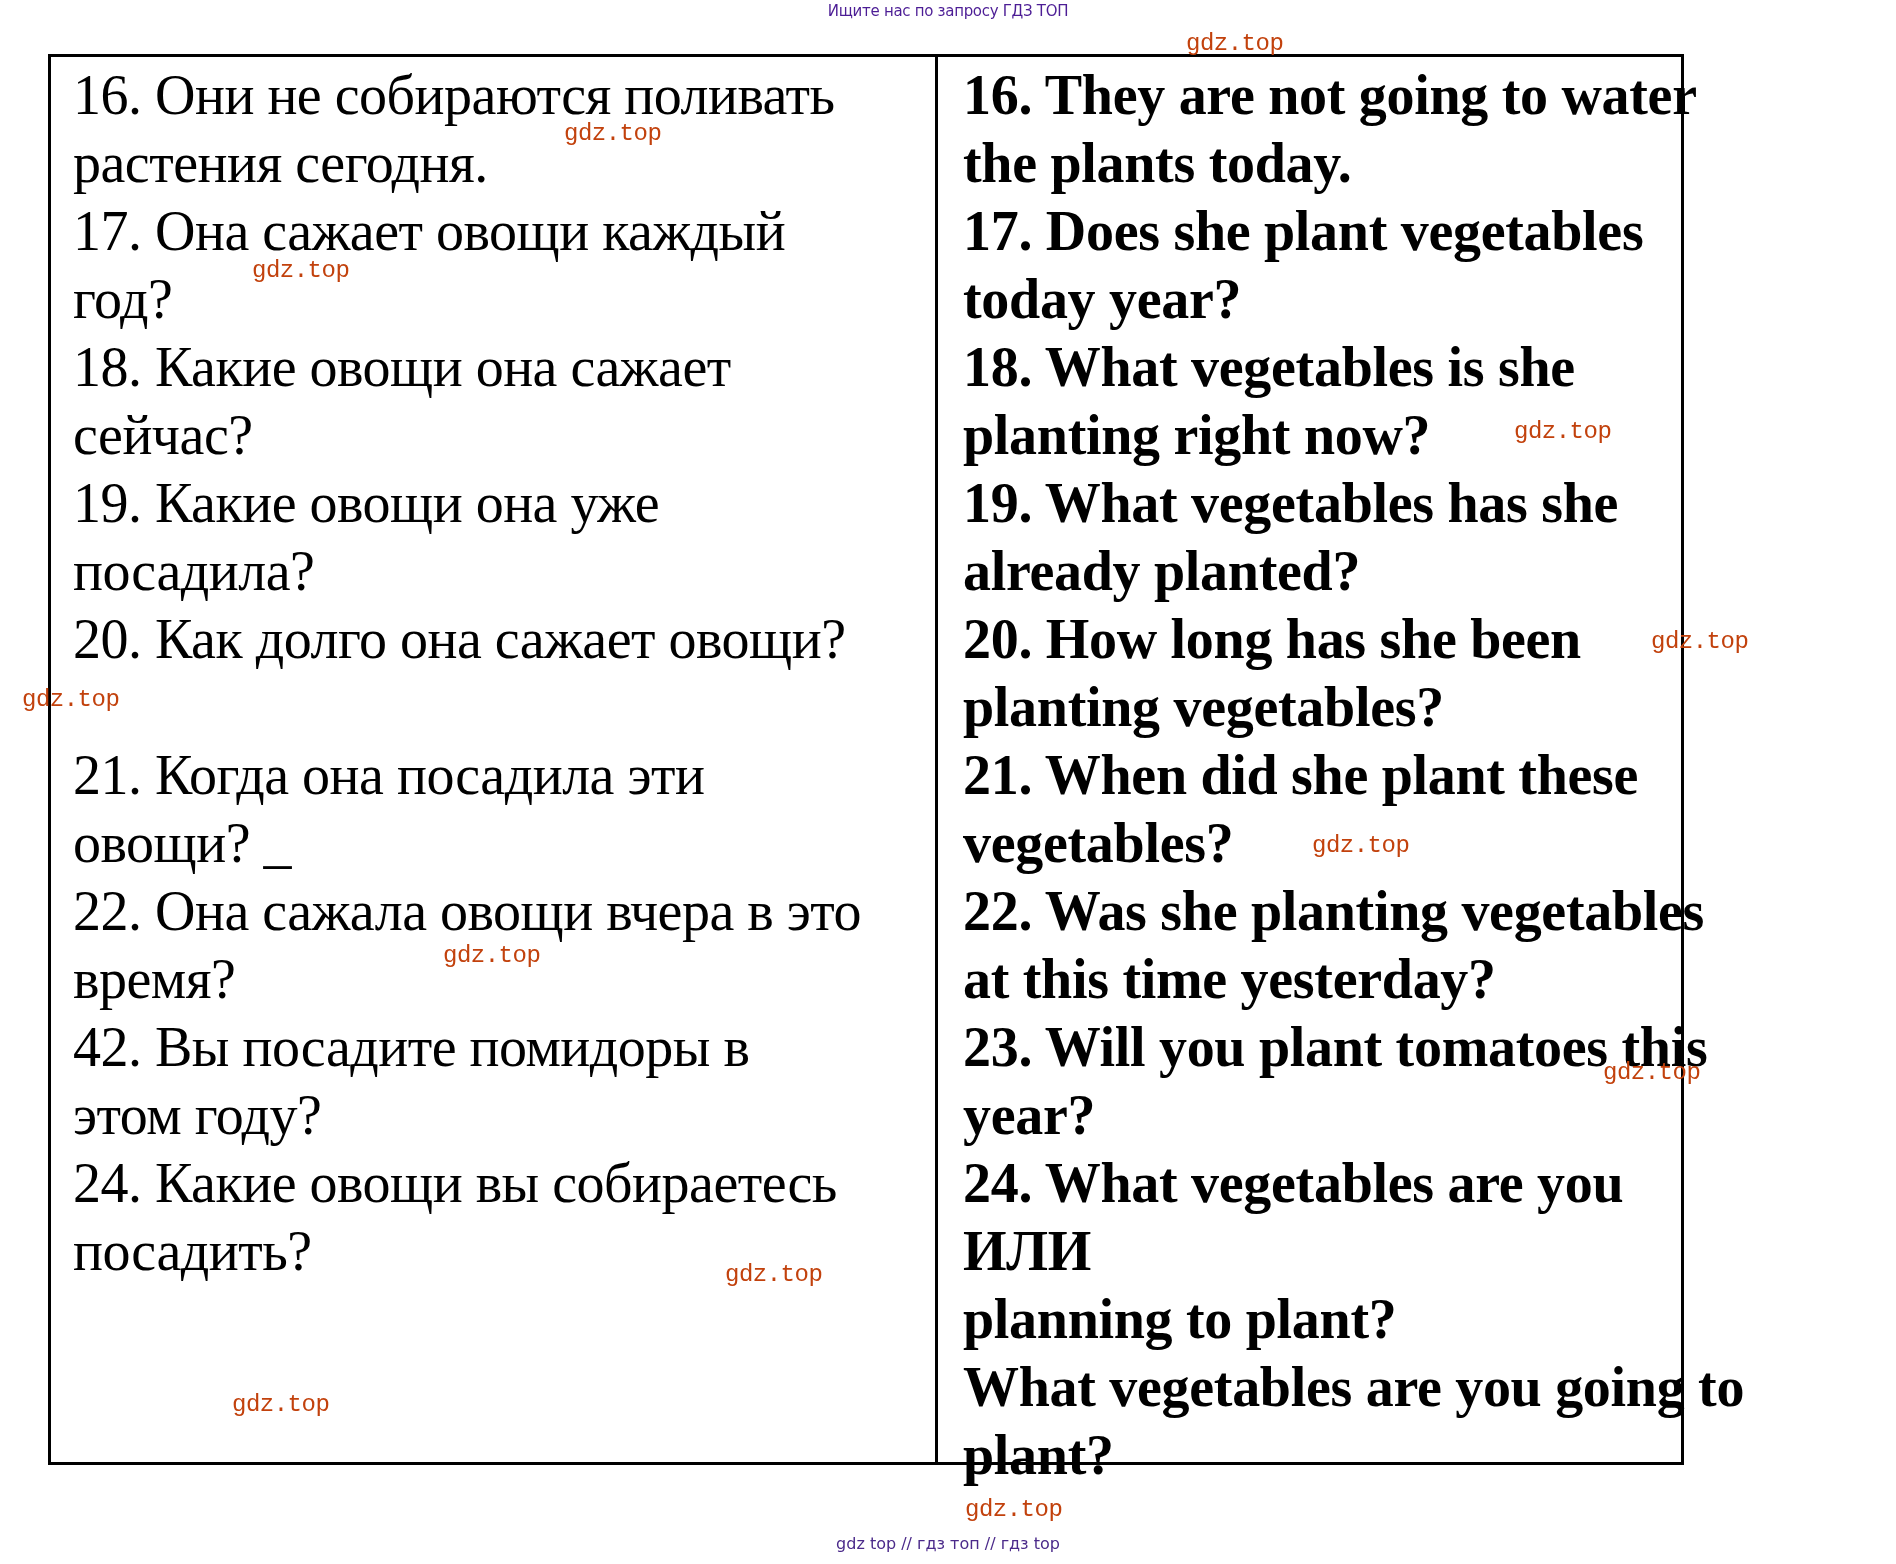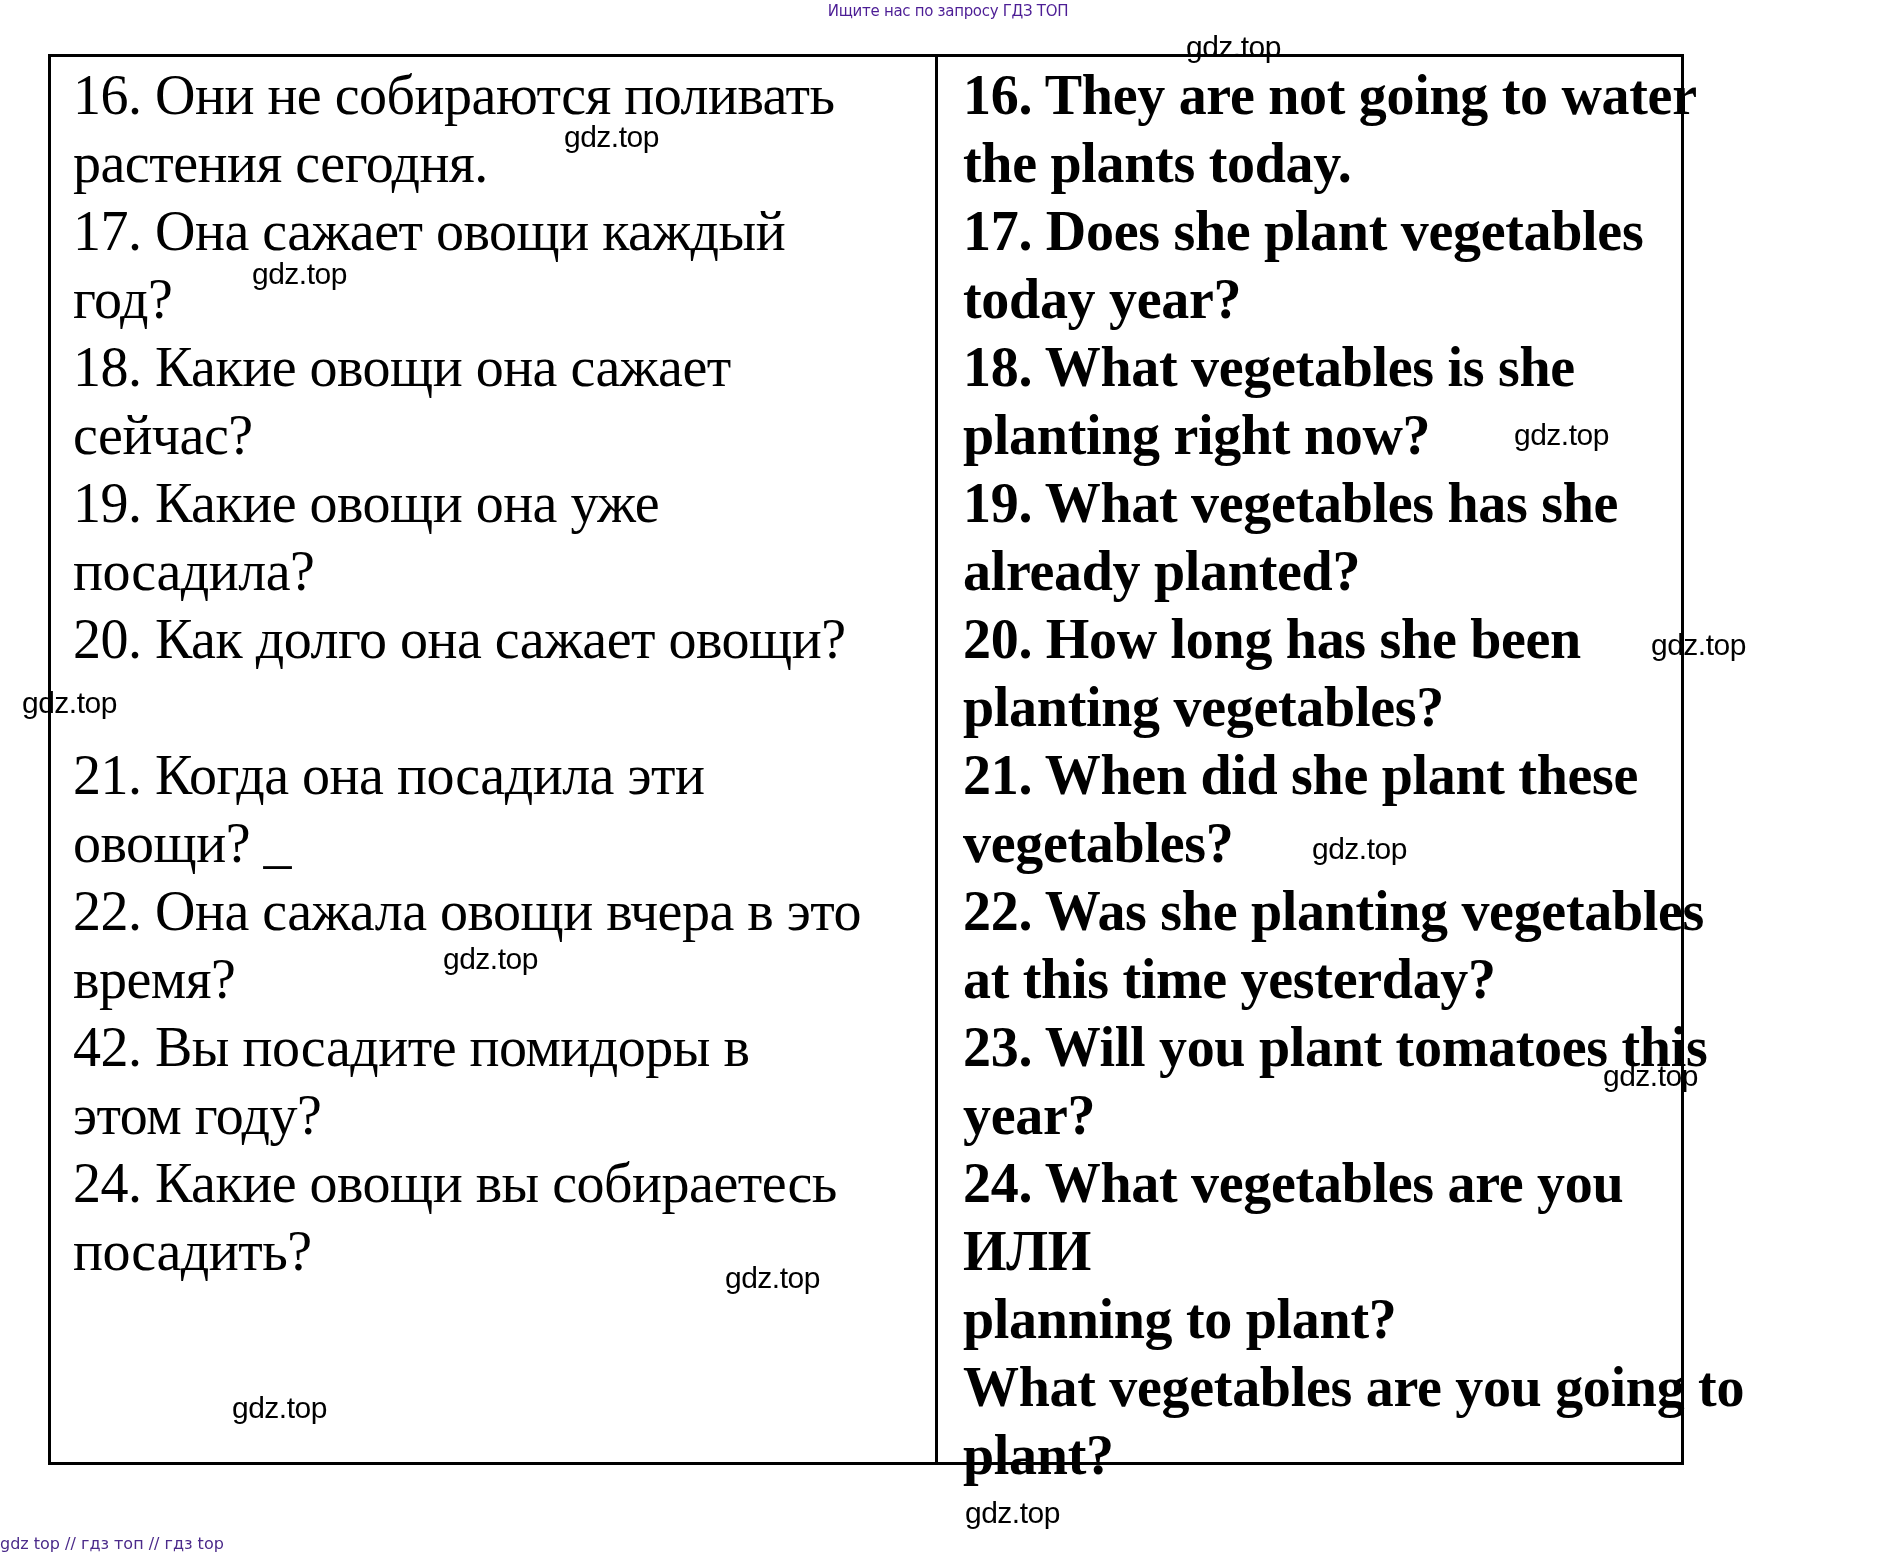--- a/index.html
+++ b/index.html
@@ -17,25 +17,25 @@
     position:absolute; left:884px; top:0; width:3px; height:100%; background:#000;
   }
   .col {
     position:absolute; top:4px;
     font-family:"Liberation Serif", serif; font-size:56px; line-height:68px; color:#000;
   }
   .col-ru { left:22px; width:860px; letter-spacing:-0.5px; }
   .col-en { left:912px; width:850px; font-weight:bold; letter-spacing:-0.3px; }
   .line { white-space:nowrap; height:68px; display:block; }
   .watermark {
-    position:absolute; font-family:Liberation Sans, sans-serif; font-size:30px;
-    color:#000000; white-space:nowrap; letter-spacing:-0.5px;
+    position:absolute; font-family:Liberation Mono, monospace; font-size:24px;
+    color:#c2410c; white-space:nowrap; letter-spacing:-0.5px;
   }
   .footer {
-    position:absolute; left:0; top:1554px; width:1896px; text-align:left;
+    position:absolute; left:0; top:1554px; width:1896px; text-align:center;
     font-family:"DejaVu Sans", sans-serif; font-size:16px; color:#4b2a8a;
     transform:translateY(-20px);
   }
 </style>
 </head>
 <body>
 
 <div class="top-banner">Ищите нас по запросу ГДЗ ТОП</div>
 
 <div class="answer-table">

